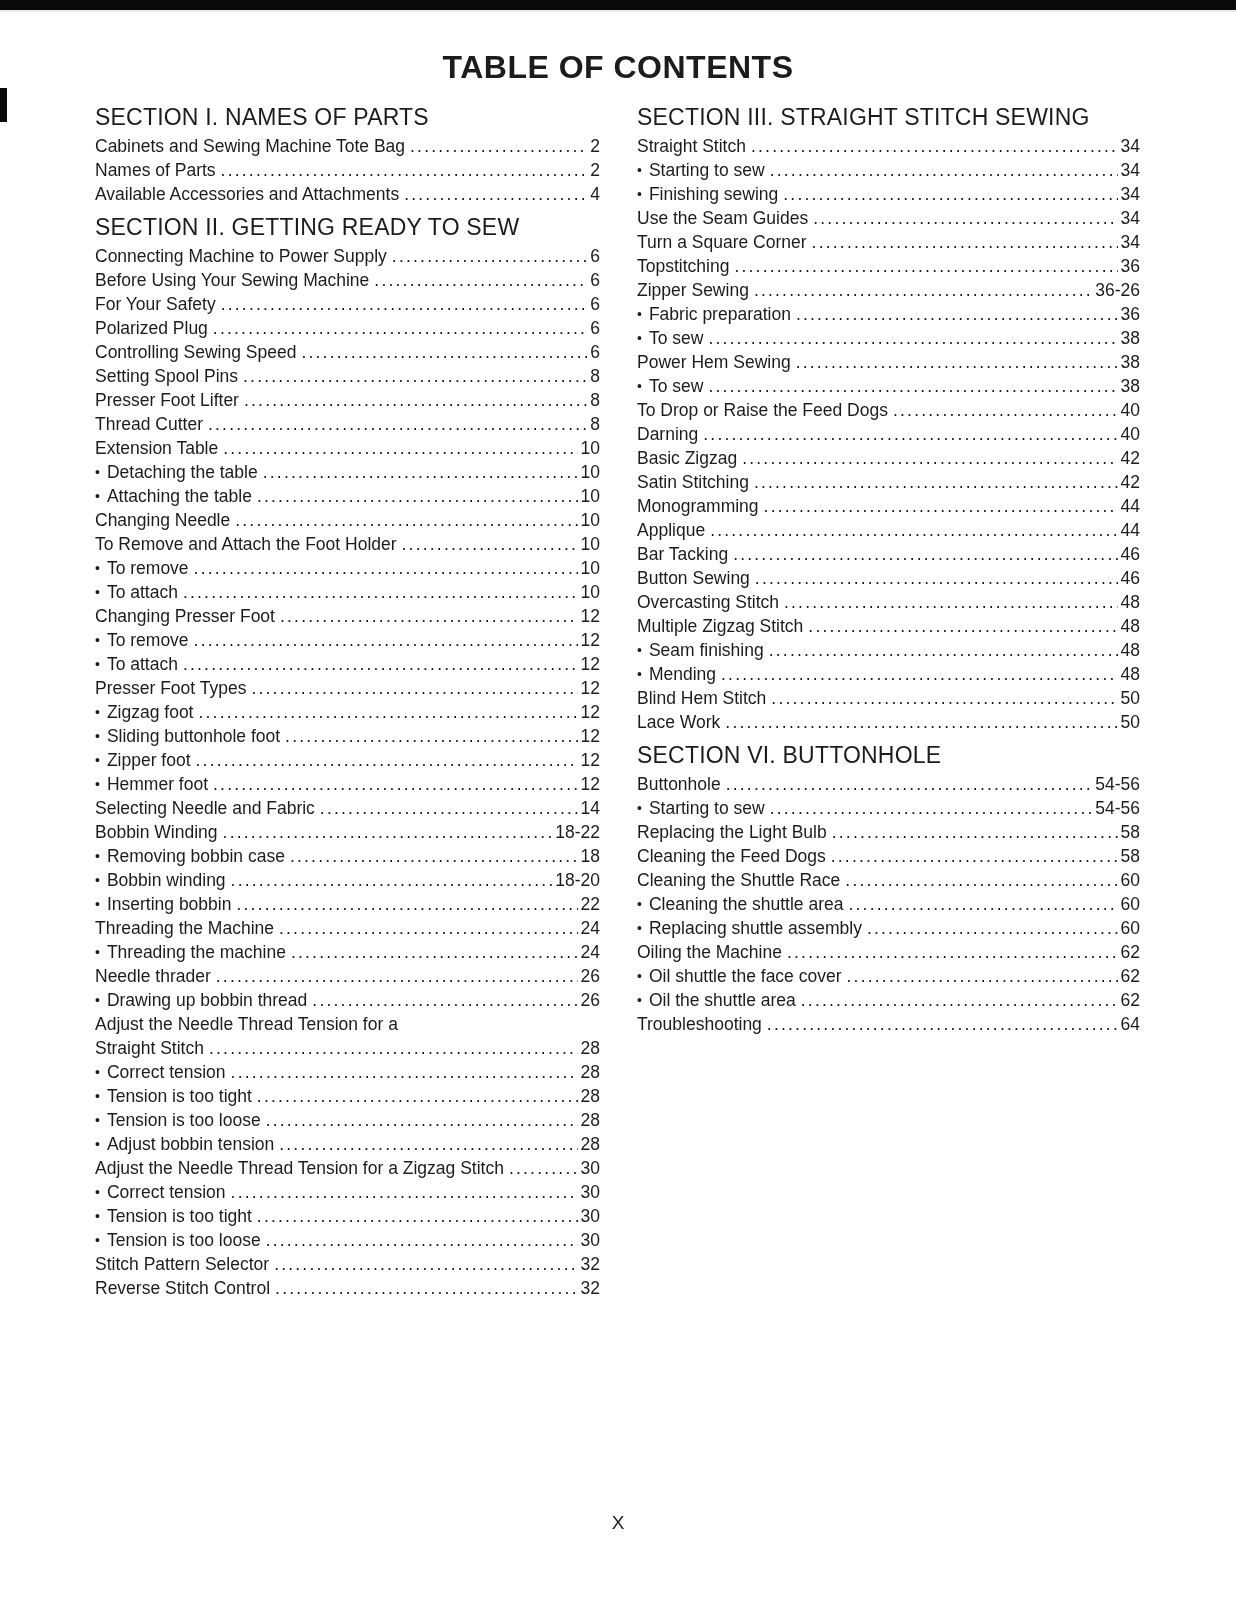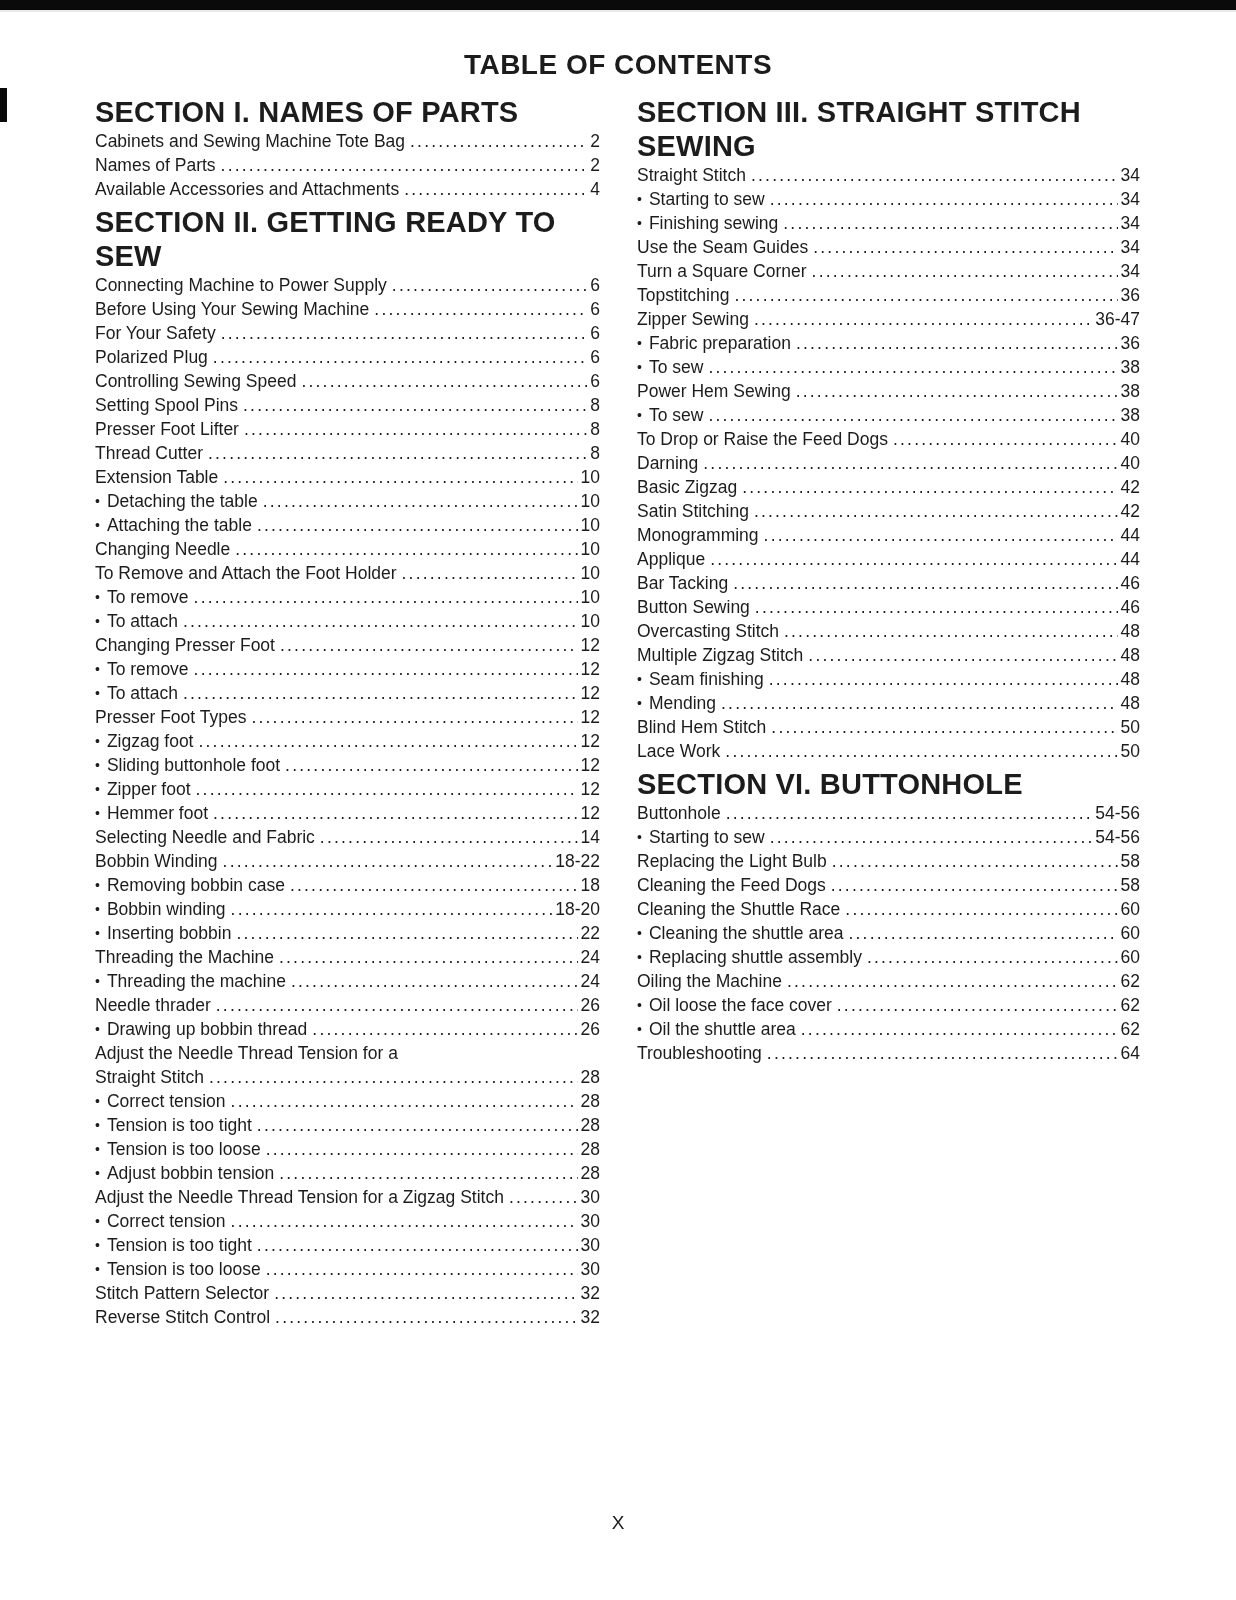--- a/index.html
+++ b/index.html
@@ -15,37 +15,37 @@
     font-family:"Liberation Sans","DejaVu Sans",sans-serif;
     position:relative;
     overflow:hidden;
   }
   .scan-top{position:absolute;top:0;left:0;right:0;height:10px;background:var(--artifact);}
   .scan-top-edge{position:absolute;top:10px;left:0;right:0;height:2px;background:#e9e9e9;}
   .scan-left{position:absolute;top:88px;left:0;width:7px;height:34px;background:var(--artifact);}
 
   .title{
     text-align:center;
-    font-size:28px;
+    font-size:32px;
     font-weight:700;
     letter-spacing:0.5px;
     margin:49px 0 10px 0;
   }
   .cols{
     display:flex;
     padding:0 96px 0 95px;
     gap:37px;
     align-items:flex-start;
   }
   .col{width:505px;flex:0 0 auto;}
   .col.right{width:503px;}
 
   .section-heading{
-    font-size:29px;
-    font-weight:700;
+    font-size:23px;
+    font-weight:400;
     line-height:34px;
     margin-top:4px;
     letter-spacing:0.2px;
     white-space:pre-wrap;
   }
   .entry{
     display:flex;
     align-items:baseline;
     font-size:17.5px;
     line-height:24px;
@@ -378,21 +378,21 @@
         <span class="pg">34</span>
       </div>
       <div class="entry">
         <span class="lab">Topstitching</span>
         <span class="leader"></span>
         <span class="pg">36</span>
       </div>
       <div class="entry">
         <span class="lab">Zipper Sewing</span>
         <span class="leader"></span>
-        <span class="pg">36-47</span>
+        <span class="pg">36-26</span>
       </div>
       <div class="entry bullet">
         <span class="bm">•</span>
         <span class="lab">Fabric preparation</span>
         <span class="leader"></span>
         <span class="pg">36</span>
       </div>
       <div class="entry bullet">
         <span class="bm">•</span>
         <span class="lab">To sew</span>
@@ -521,21 +521,21 @@
         <span class="leader"></span>
         <span class="pg">60</span>
       </div>
       <div class="entry">
         <span class="lab">Oiling the Machine</span>
         <span class="leader"></span>
         <span class="pg">62</span>
       </div>
       <div class="entry bullet">
         <span class="bm">•</span>
-        <span class="lab">Oil loose the face cover</span>
+        <span class="lab">Oil shuttle the face cover</span>
         <span class="leader"></span>
         <span class="pg">62</span>
       </div>
       <div class="entry bullet">
         <span class="bm">•</span>
         <span class="lab">Oil the shuttle area</span>
         <span class="leader"></span>
         <span class="pg">62</span>
       </div>
       <div class="entry">

